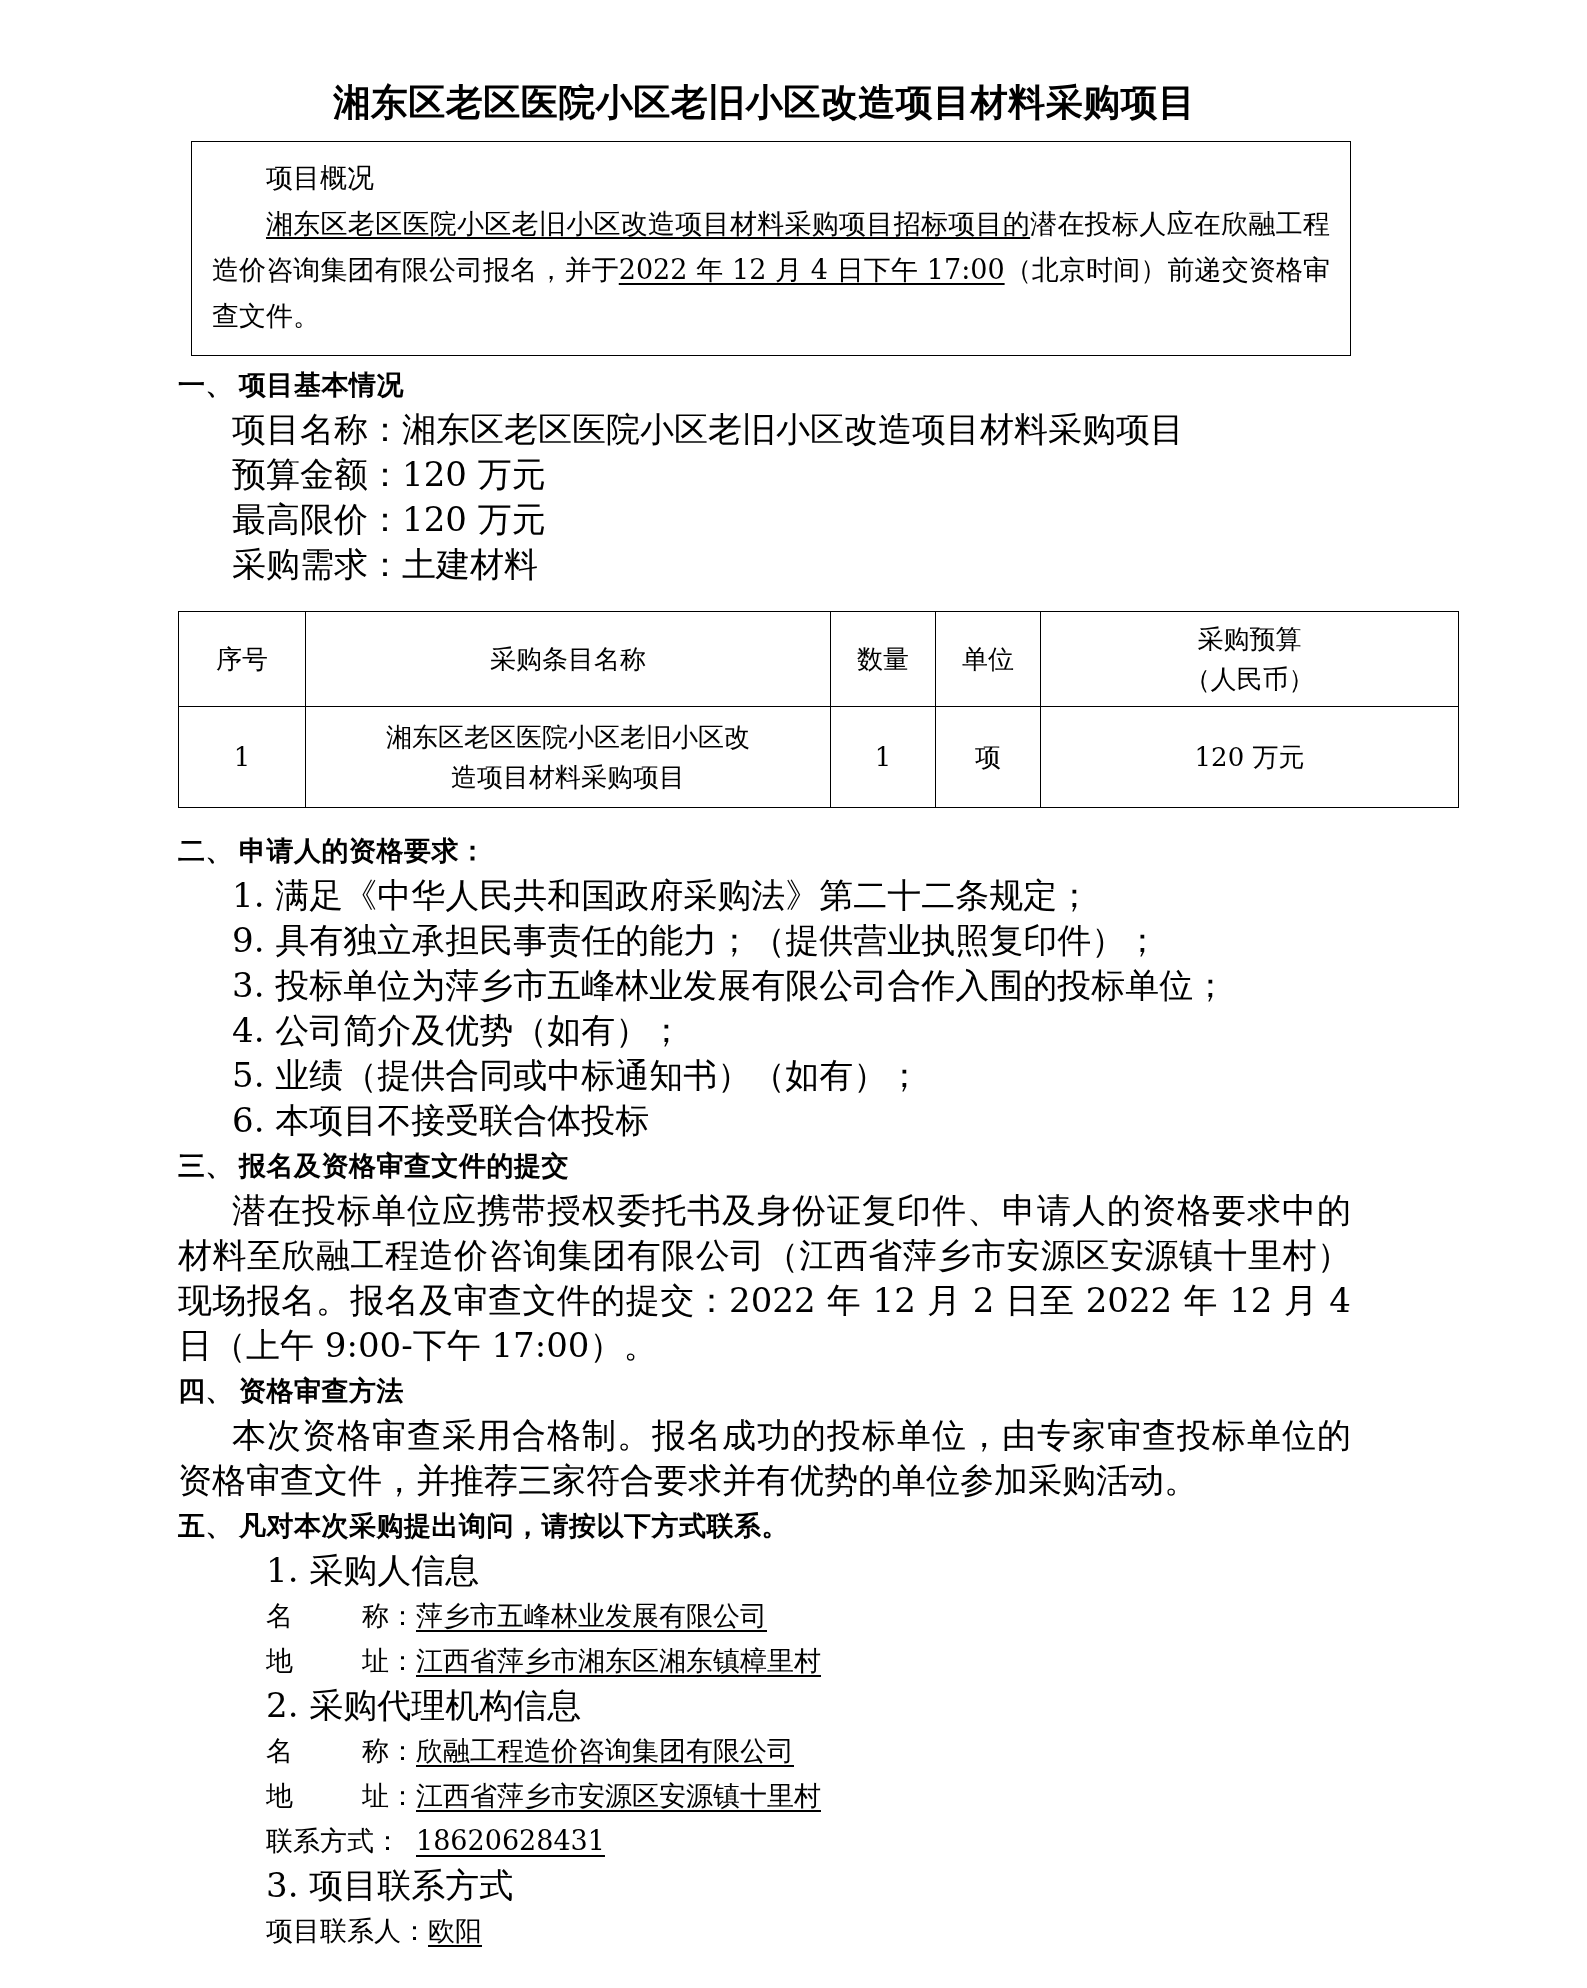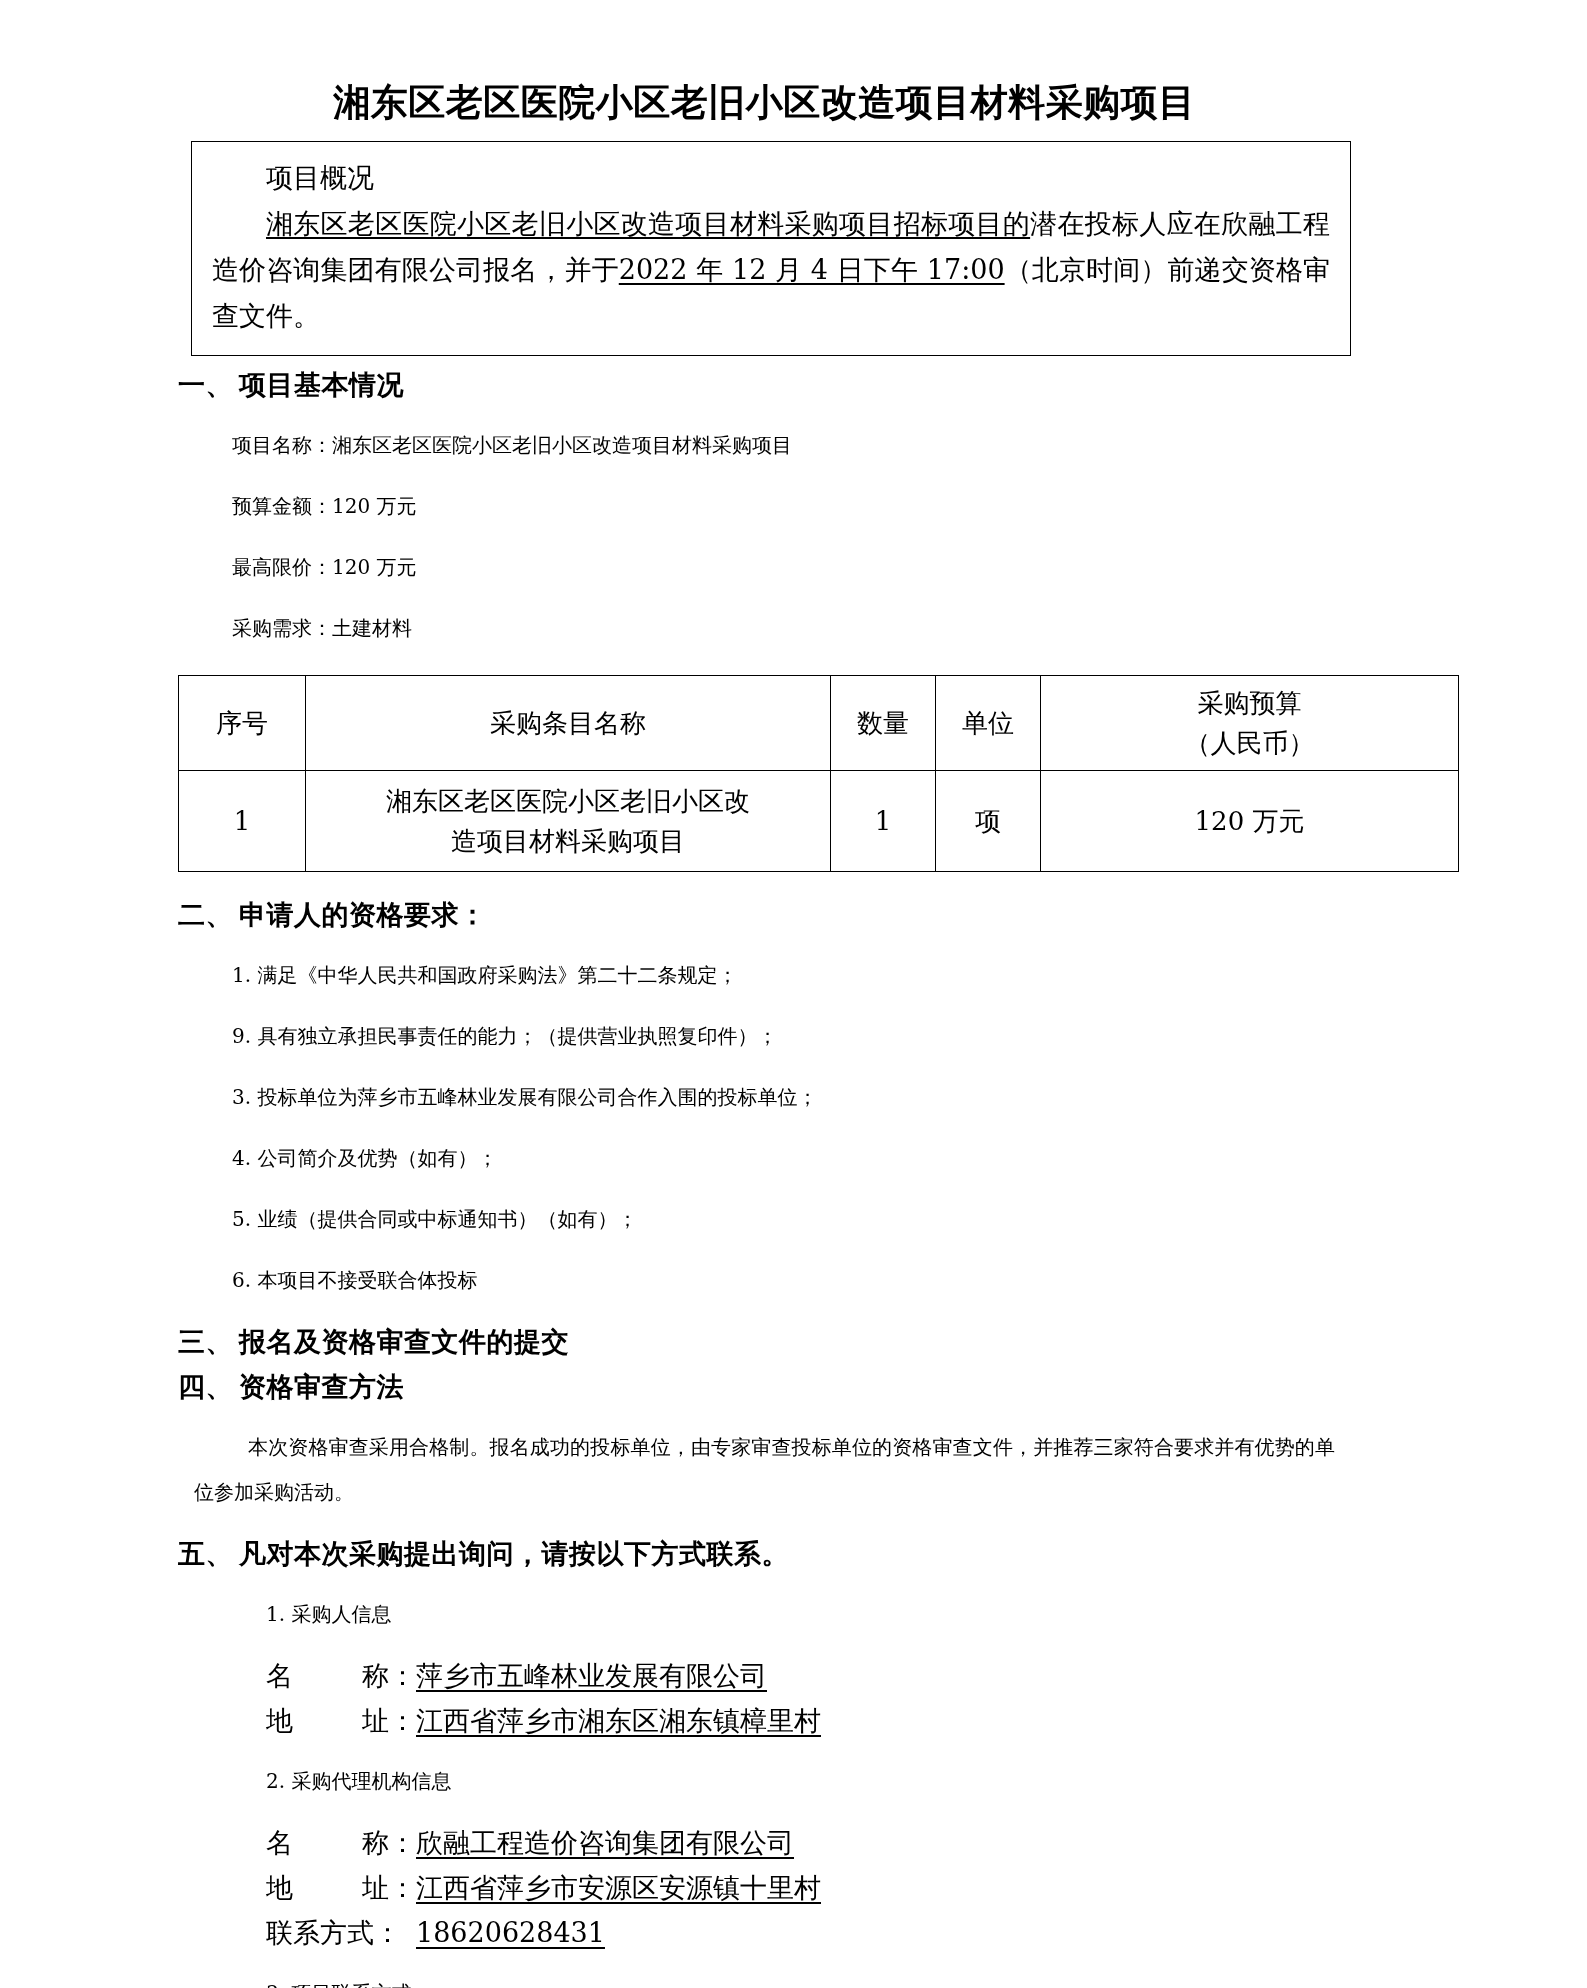--- a/index.html
+++ b/index.html
@@ -60,23 +60,23 @@
     font-weight: bold;
     font-size: 27px;
     line-height: 45px;
     margin: 0;
     letter-spacing: 0.5px;
   }
   .h2 .num { margin-right: 6px; }
 
   
   .p {
-    font-size: 20px;
+    font-size: 34px;
     line-height: 45px;
-    margin: 16px;
+    margin: 0;
   }
   .p.indent1 { margin-left: 54px; }
   .p.indent-sub2 { margin-left: 88px; }
   .p.just {
     text-align: justify;
     text-justify: inter-ideograph;
     text-indent: 54px;
   }
 
   
@@ -170,20 +170,21 @@
 
   <div class="h2"><span class="num">二、</span><span>申请人的资格要求：</span></div>
   <div class="p indent1">1. 满足《中华人民共和国政府采购法》第二十二条规定；</div>
   <div class="p indent1">9. 具有独立承担民事责任的能力；（提供营业执照复印件）；</div>
   <div class="p indent1">3. 投标单位为萍乡市五峰林业发展有限公司合作入围的投标单位；</div>
   <div class="p indent1">4. 公司简介及优势（如有）；</div>
   <div class="p indent1">5. 业绩（提供合同或中标通知书）（如有）；</div>
   <div class="p indent1">6. 本项目不接受联合体投标</div>
 
   <div class="h2"><span class="num">三、</span><span>报名及资格审查文件的提交</span></div>
+  <div class="p just">潜在投标单位应携带授权委托书及身份证复印件、申请人的资格要求中的材料至欣融工程造价咨询集团有限公司（江西省萍乡市安源区安源镇十里村）现场报名。报名及审查文件的提交：2022 年 12 月 2 日至 2022 年 12 月 4 日（上午 9:00-下午 17:00）。</div>
 
   <div class="h2"><span class="num">四、</span><span>资格审查方法</span></div>
   <div class="p just">本次资格审查采用合格制。报名成功的投标单位，由专家审查投标单位的资格审查文件，并推荐三家符合要求并有优势的单位参加采购活动。</div>
 
   <div class="h2"><span class="num">五、</span><span>凡对本次采购提出询问，请按以下方式联系。</span></div>
 
   <div class="p indent-sub2">1. 采购人信息</div>
   <div class="kv"><span class="k spread">
         <span>名</span>
         <span>称：</span>

